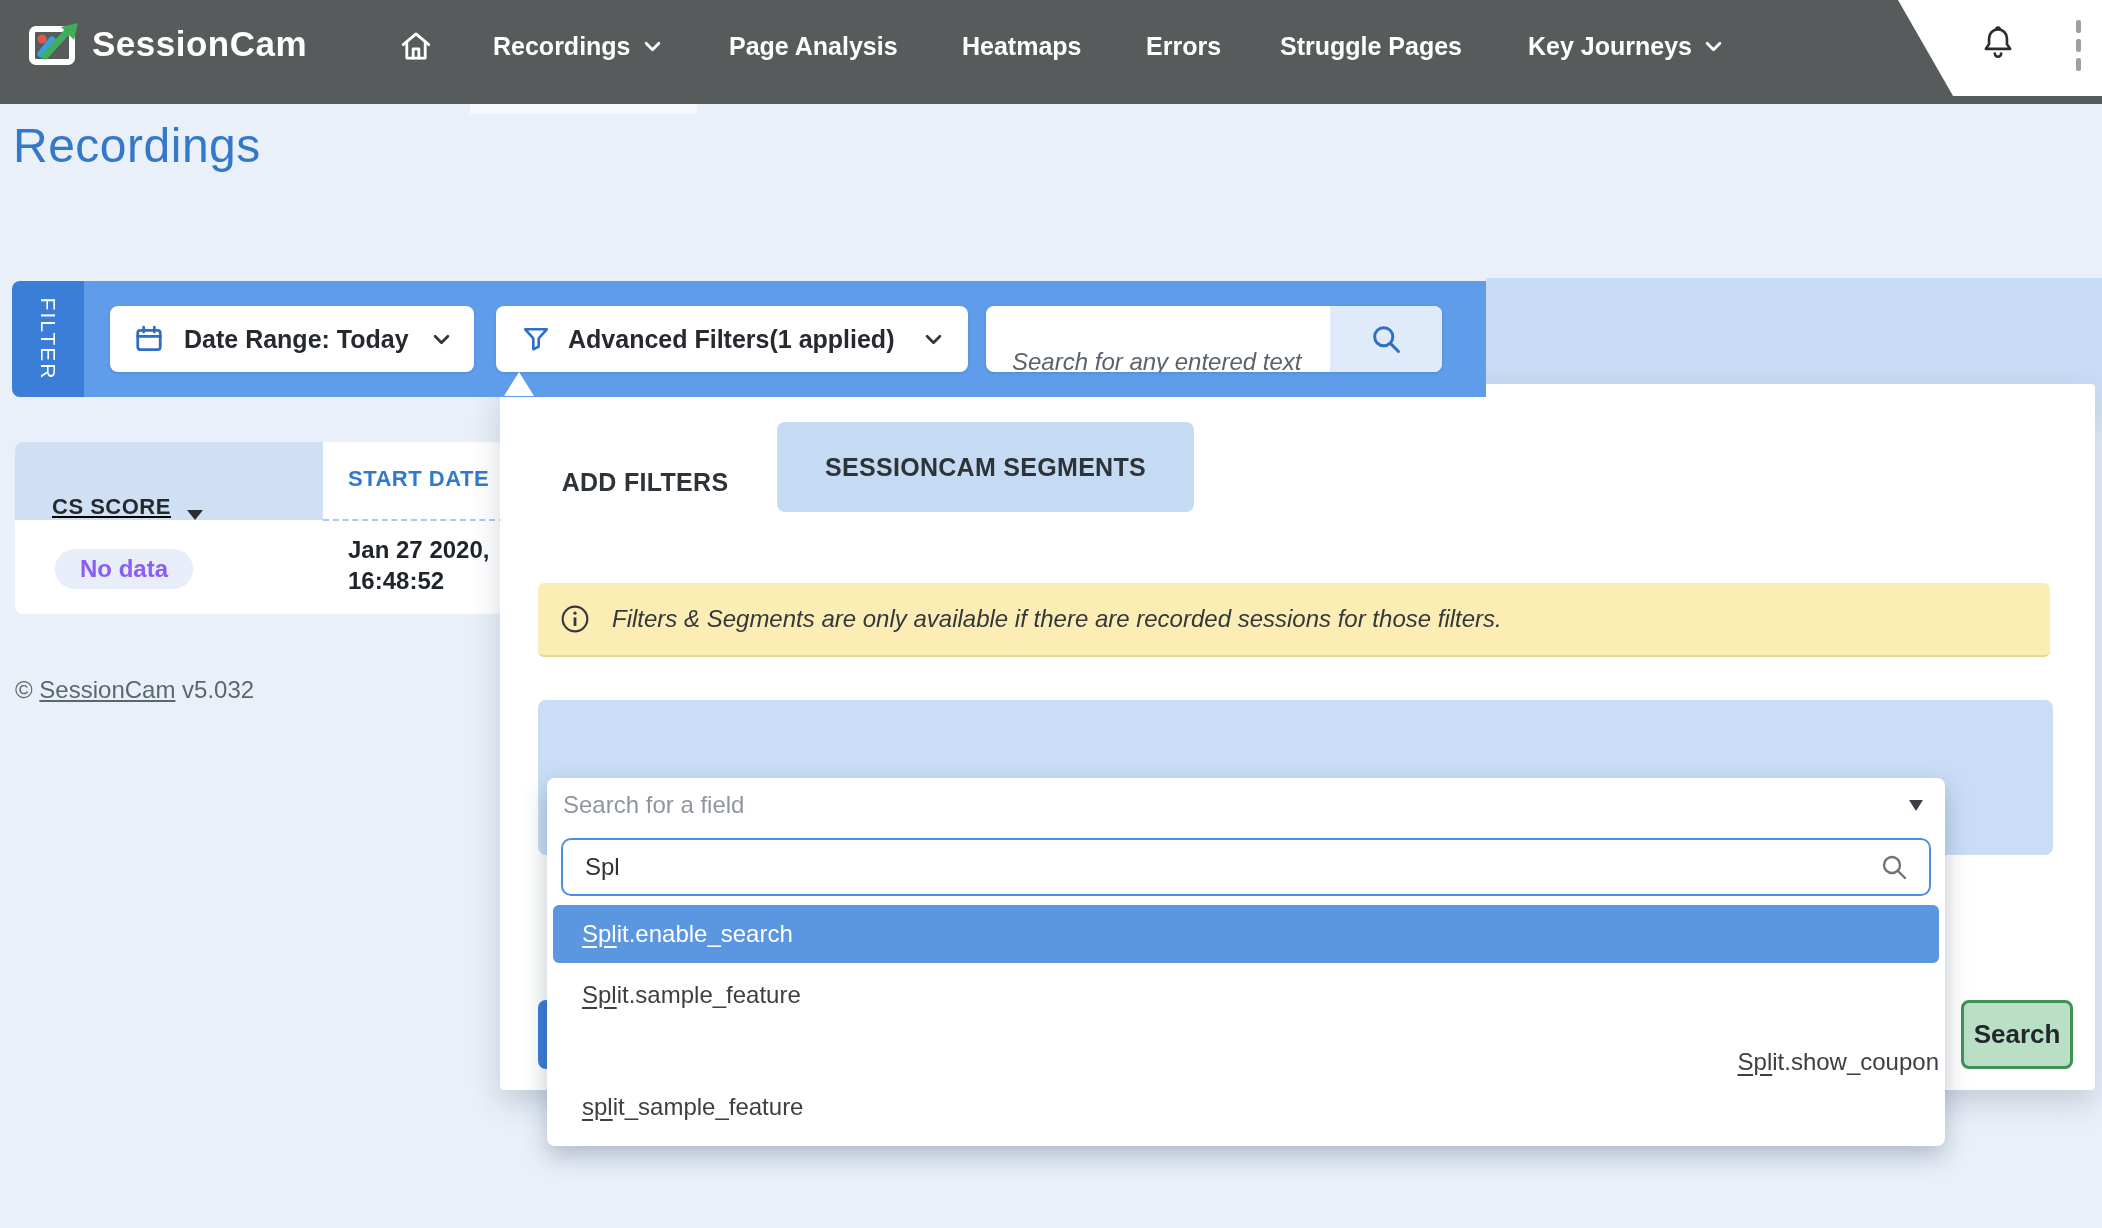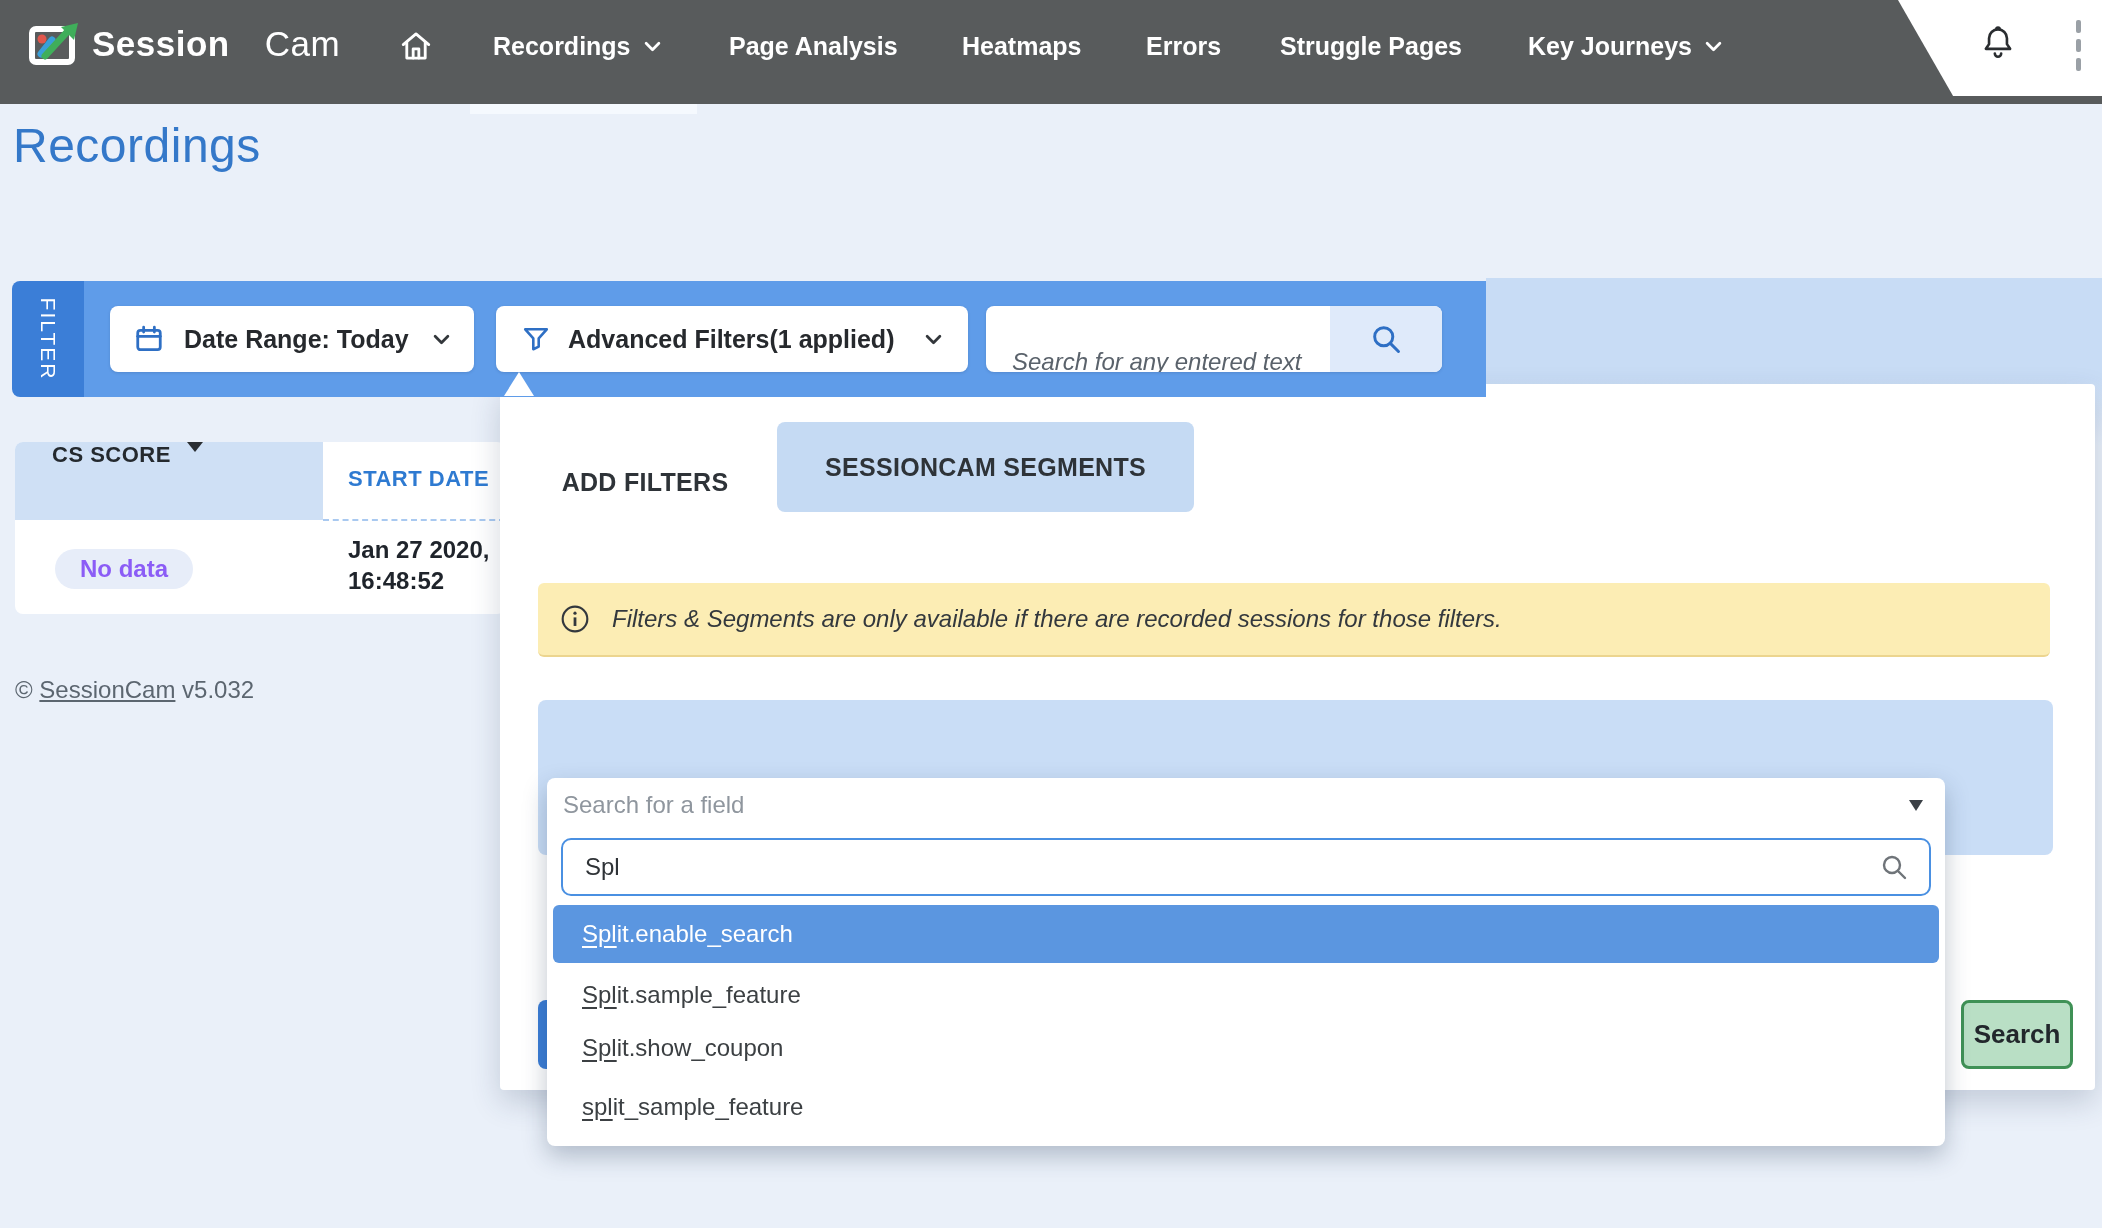--- a/index.html
+++ b/index.html
@@ -7,21 +7,21 @@
   body { font-family:"Liberation Sans","DejaVu Sans",sans-serif; }
   .screen { position:relative; width:2102px; height:1228px; overflow:hidden;
             background:var(--page-bg,#eaf0f9); }
 
   
   .nav { position:absolute; left:0; top:0; width:2102px; height:104px;
          background:var(--nav-bg,#585b5c); z-index:2; }
   .brand { position:absolute; left:28px; top:20px; display:flex; align-items:center; gap:10px; }
   .brand-text { color:#fff; font-size:35px; letter-spacing:.5px; }
   .brand-text .b1 { font-weight:700; }
-  .brand-text .b2 { font-weight:400;margin-left:35px; }
+  .brand-text .b2 { font-weight:700; }
   .nav-item { position:absolute; top:30px; height:32px; display:flex; align-items:center; gap:13px;
               color:#fff; font-size:25px; font-weight:600; cursor:default; white-space:nowrap; }
   .nav-home { position:absolute; left:399px; top:29px; }
   .wedge { position:absolute; left:1898px; top:0; width:204px; height:96px; background:#fff;
            clip-path:polygon(27% 100%, 0 0, 100% 0, 100% 100%); }
   .bell { position:absolute; left:80px; top:21px; }
   .kebab { position:absolute; left:178px; top:20px; display:flex; flex-direction:column; gap:6px; }
   .kebab i { width:5px; height:13px; background:#9aa0a6; border-radius:2px; }
   .tab-indicator { position:absolute; left:470px; top:104px; width:227px; height:10px;
                    background:#f5f9fe; z-index:2; }
@@ -59,21 +59,21 @@
                 justify-content:center; cursor:pointer; }
   .popover-notch { position:absolute; left:504px; top:372px; width:0; height:0; z-index:5;
                    border-left:15px solid transparent; border-right:15px solid transparent;
                    border-bottom:24px solid #fff; }
 
   
   .table { position:absolute; left:15px; top:442px; width:490px; height:172px; background:#fff;
            border-radius:8px; z-index:1; }
   .th-cs { position:absolute; left:0; top:0; width:308px; height:78px;
            background:var(--th-bg,#cfe0f5); border-radius:8px 0 0 0; display:flex;
-           align-items:flex-start; padding-left:37px; gap:16px; cursor:pointer; }
+           align-items:flex-end; padding-left:37px; gap:16px; cursor:pointer;text-decoration:underline; }
   .th-cs .lbl { font-size:22px; font-weight:700; color:#24292e; letter-spacing:.5px; }
   .tri-down { width:0; height:0; border-left:8px solid transparent; border-right:8px solid transparent;
               border-top:10px solid #2a2e33; }
   .th-date { position:absolute; left:333px; top:24px; font-size:22px; font-weight:700;
              color:var(--link-blue,#2e7ad1); letter-spacing:.5px; cursor:pointer; white-space:nowrap; }
   .th-dash { position:absolute; left:308px; top:77px; width:182px;
              border-top:2px dashed #a9c9f0; }
   .row-nodata { position:absolute; left:40px; top:107px; width:138px; height:40px;
                 background:var(--pill-bg,#e7edf9); border-radius:20px; display:flex;
                 align-items:center; justify-content:center; font-size:24px; font-weight:600;
@@ -129,21 +129,21 @@
               border:2px solid var(--input-border,#4a90e2); border-radius:10px; display:flex;
               align-items:center; padding:0 20px 0 22px; }
   .dd-input input { flex:1; border:0; outline:none; font-family:inherit; font-size:24px;
                     color:#2f3337; background:transparent; }
   .result { position:absolute; left:6px; width:1386px; height:56px; display:flex;
             align-items:center; padding-left:29px; font-size:24px; color:#3c4043; cursor:pointer;
             white-space:nowrap; }
   .result .match { text-decoration:underline; text-underline-offset:4px; }
   .result.selected { height:58px; background:var(--item-selected,#5b96e0); border-radius:6px;
                      color:#fff; }
-  .r0{top:127px;} .r1{top:189px;} .r2{top:242px;} .r3{top:301px;}
+  .r0{top:127px;} .r1{top:189px;} .r2{top:256px;justify-content:flex-end;} .r3{top:301px;}
 
   svg { display:block; }
 </style>
 </head>
 <body>
 
 <div class="screen">
 
   <div class="nav">
     <div class="brand">

